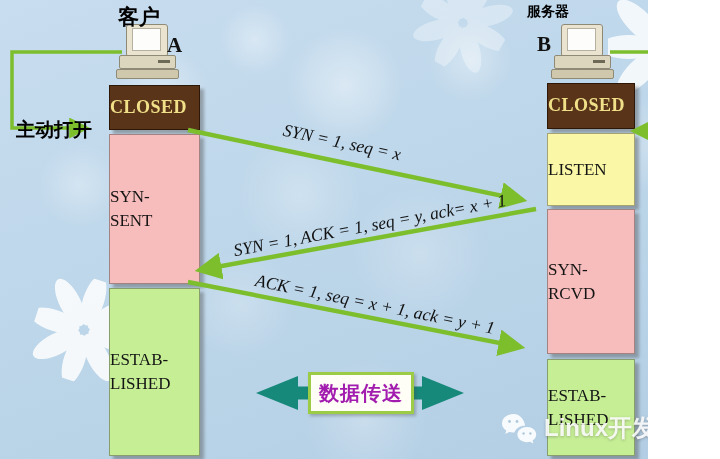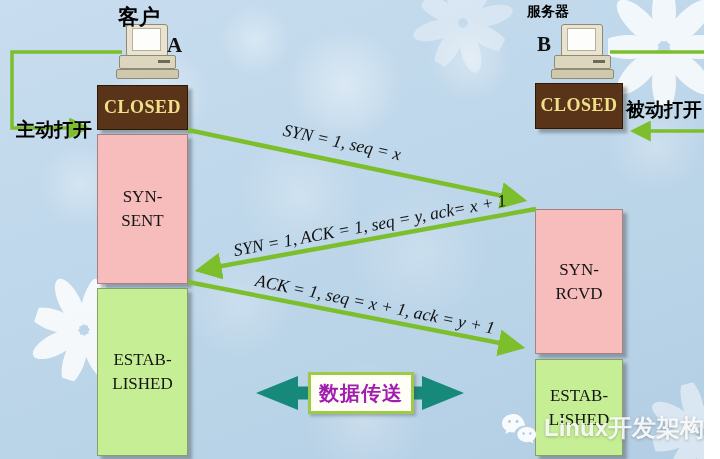--- a/index.html
+++ b/index.html
@@ -1,38 +1,38 @@
 <!DOCTYPE html>
 <html><head>
 <meta charset="utf-8">
 <style>
   html,body{margin:0;padding:0;}
   .stage{
-    position:relative;width:704px;height:459px;overflow:hidden;
+    position:relative;width:648px;height:459px;overflow:hidden;
     font-family:"Liberation Serif",serif;
     background:
       radial-gradient(circle 50px at 160px 95px, rgba(255,255,255,.35) 0%, rgba(255,255,255,.18) 55%, rgba(255,255,255,0) 100%),
       radial-gradient(circle 58px at 345px 85px, rgba(255,255,255,.40) 0%, rgba(255,255,255,.20) 55%, rgba(255,255,255,0) 100%),
       radial-gradient(circle 36px at 255px 40px, rgba(255,255,255,.35) 0%, rgba(255,255,255,0) 100%),
       radial-gradient(circle 42px at 470px 60px, rgba(255,255,255,.32) 0%, rgba(255,255,255,0) 100%),
       radial-gradient(circle 62px at 300px 195px, rgba(255,255,255,.25) 0%, rgba(255,255,255,0) 100%),
       radial-gradient(circle 70px at 420px 255px, rgba(255,255,255,.22) 0%, rgba(255,255,255,0) 100%),
       radial-gradient(circle 55px at 240px 305px, rgba(255,255,255,.22) 0%, rgba(255,255,255,0) 100%),
       radial-gradient(circle 48px at 655px 145px, rgba(255,255,255,.26) 0%, rgba(255,255,255,0) 100%),
       radial-gradient(circle 42px at 80px 185px, rgba(255,255,255,.30) 0%, rgba(255,255,255,0) 100%),
       radial-gradient(circle 62px at 365px 420px, rgba(255,255,255,.25) 0%, rgba(255,255,255,0) 100%),
       radial-gradient(circle 46px at 585px 300px, rgba(255,255,255,.20) 0%, rgba(255,255,255,0) 100%),
       linear-gradient(160deg,#C8DDEF 0%,#BED7EA 45%,#B3CEE4 100%);
   }
   .flower{position:absolute;z-index:1;}
   .layer-arrows{position:absolute;left:0;top:0;z-index:3;}
   .box{
-    position:absolute;display:flex;flex-direction:column;align-items:center;justify-content:center;
+    position:absolute;display:flex;flex-direction:column;align-items:flex-start;justify-content:center;
     z-index:2;text-align:center;line-height:1.4;font-size:17px;color:#141414;
-    border:1px solid rgba(60,60,60,.45);box-shadow:4px 4px 3px rgba(70,70,70,.40);
+    border:1px solid rgba(60,60,60,.45);box-shadow:4px 4px 3px rgba(70,70,70,.40);margin-left:12px;
   }
   .closed{background:#5A3418;border-color:#2d1707;color:#EFE089;font-weight:bold;font-size:18px;letter-spacing:.5px;}
   .c-closed{left:97px;top:85px;width:89px;height:43px;}
   .c-synsent{left:97px;top:134px;width:89px;height:148px;background:#F7BDBC;}
   .c-estab{left:97px;top:288px;width:89px;height:166px;background:#C6EF95;}
   .s-closed{left:535px;top:83px;width:86px;height:44px;}
   .s-listen{left:535px;top:133px;width:86px;height:71px;background:#FAF8A6;}
   .s-synrcvd{left:535px;top:209px;width:86px;height:143px;background:#F7BDBC;}
   .s-estab{left:535px;top:359px;width:86px;height:95px;background:#C6EF95;}
   .cn{position:absolute;z-index:5;font-family:"Liberation Sans",sans-serif;font-weight:bold;color:#000;}
@@ -173,24 +173,26 @@
   <div class="cn s-title">服务器</div>
   <div class="pc s-pc">
     <div class="monitor"></div>
     <div class="screen"></div>
     <div class="body">
         <div class="slot"></div>
       </div>
     <div class="plinth"></div>
   </div>
   <div class="host s-host">B</div>
-  <div class="cn s-open">被动打开</div>
 
   <div class="box closed s-closed">
     <div>CLOSED</div>
+  </div>
+  <div class="box s-listen">
+    <div>LISTEN</div>
   </div>
   <div class="box s-synrcvd">
     <div>SYN-</div>
     <div>RCVD</div>
   </div>
   <div class="box s-estab">
     <div>ESTAB-</div>
     <div>LISHED</div>
   </div>
 

